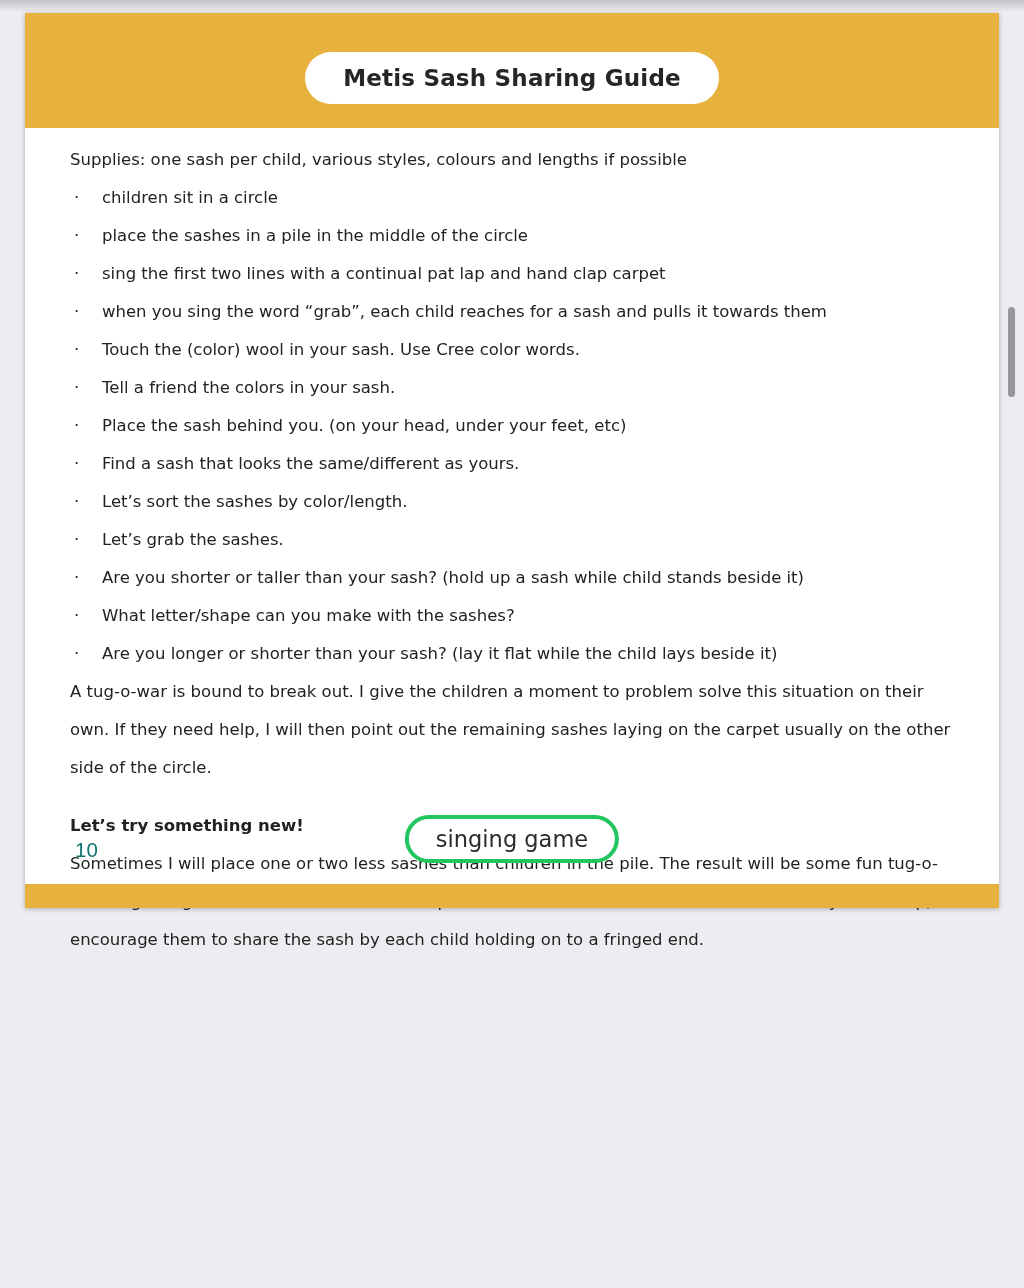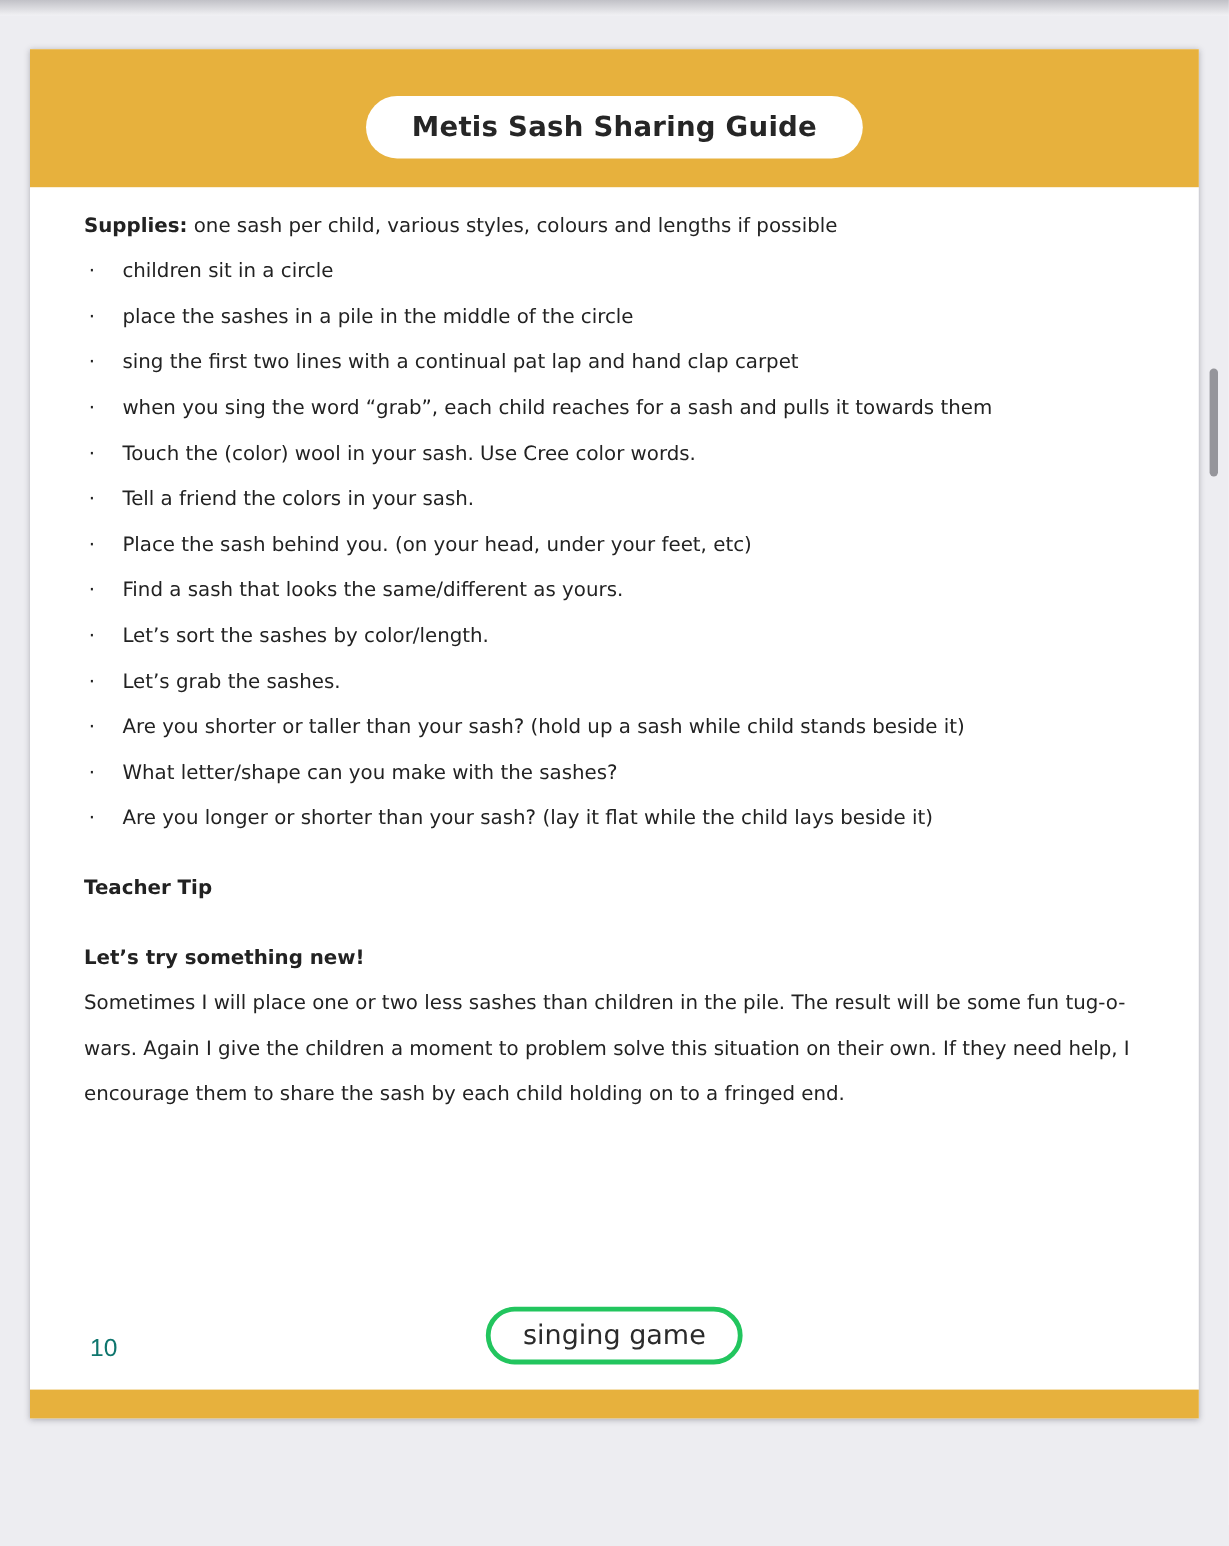--- a/index.html
+++ b/index.html
@@ -11,24 +11,23 @@
     font-family: "DejaVu Sans", sans-serif;
     -webkit-font-smoothing: antialiased;
   }
   .top-shade {
     position: absolute; top: 0; left: 0;
     width: 1024px; height: 13px;
     background: linear-gradient(#c1c1c7, #f1f1f4);
   }
   .page {
     position: absolute; left: 25px; top: 13px;
-    width: 974px; height: 1141px;
+    width: 974px; height: 895px;
     background: #ffffff;
     box-shadow: 0 1px 5px rgba(55,55,70,0.35);
-    margin-top: 28px;
   }
   .header-band {
     height: 115px;
     background: #E7B13D;
     display: flex; justify-content: center; align-items: flex-start;
   }
   .title-pill {
     margin-top: 39px;
     background: #ffffff;
     border-radius: 30px;
@@ -38,21 +37,21 @@
     font-size: 23px; font-weight: bold; color: #262626;
     letter-spacing: 0.2px; white-space: nowrap;
   }
   .content {
     padding: 13px 40px 0 45px;
     color: #222222;
     font-size: 16.5px;
     max-width: 893px;
   }
   .supplies-line { line-height: 38px; }
-  .supplies-label { font-weight: bold; text-align: center; }
+  .supplies-label { font-weight: normal; text-align: center; }
   .section-heading { font-weight: bold; line-height: 38px; margin-top: 20px; }
   .bullet-row { display: flex; line-height: 38px; }
   .bullet-dot { flex: none; width: 28px; padding-left: 4px; }
   .bullet-text { flex: 1; }
   .para { line-height: 38px; }
   .footer-band {
     position: absolute; left: 0; bottom: 0;
     width: 100%; height: 24px;
     background: #E7B13D;
   }
@@ -154,21 +153,21 @@
             <span class="bullet-text">What letter/shape can you make with the sashes?</span>
           </div>
           <div class="bullet-row">
             <span class="bullet-dot">·</span>
             <span class="bullet-text">Are you longer or shorter than your sash? (lay it flat while the child lays beside it)</span>
           </div>
         </div>
     </div>
 
     <div class="section">
-      <div class="section-heading">Teacher Tip</div>
+      <div class="para">A tug-o-war is bound to break out. I give the children a moment to problem solve this situation on their own. If they need help, I will then point out the remaining sashes laying on the carpet usually on the other side of the circle.</div>
     </div>
 
     <div class="section">
       <div class="section-heading">Let’s try something new!</div>
       <div class="para">Sometimes I will place one or two less sashes than children in the pile. The result will be some fun tug-o-wars.  Again I give the children a moment to problem solve this situation on their own. If they need help, I encourage them to share the sash by each child holding on to a fringed end.</div>
     </div>
 
   </div>
 
   <div class="page-number">10</div>

